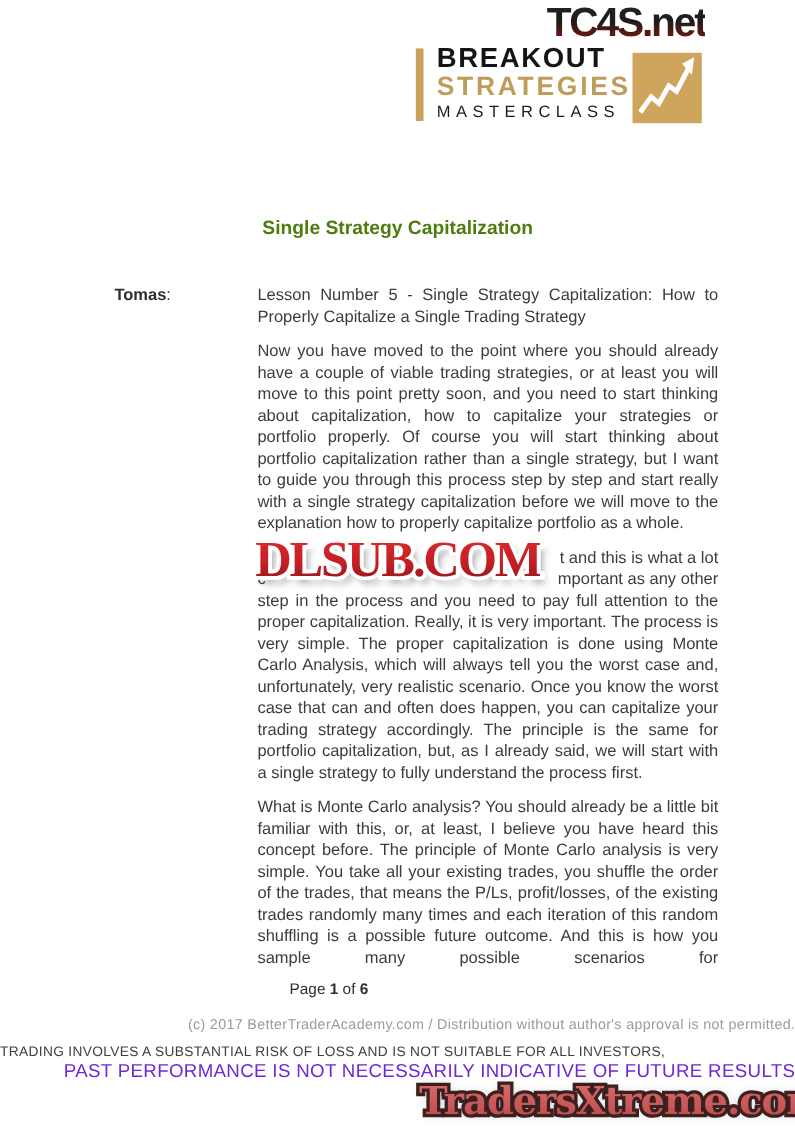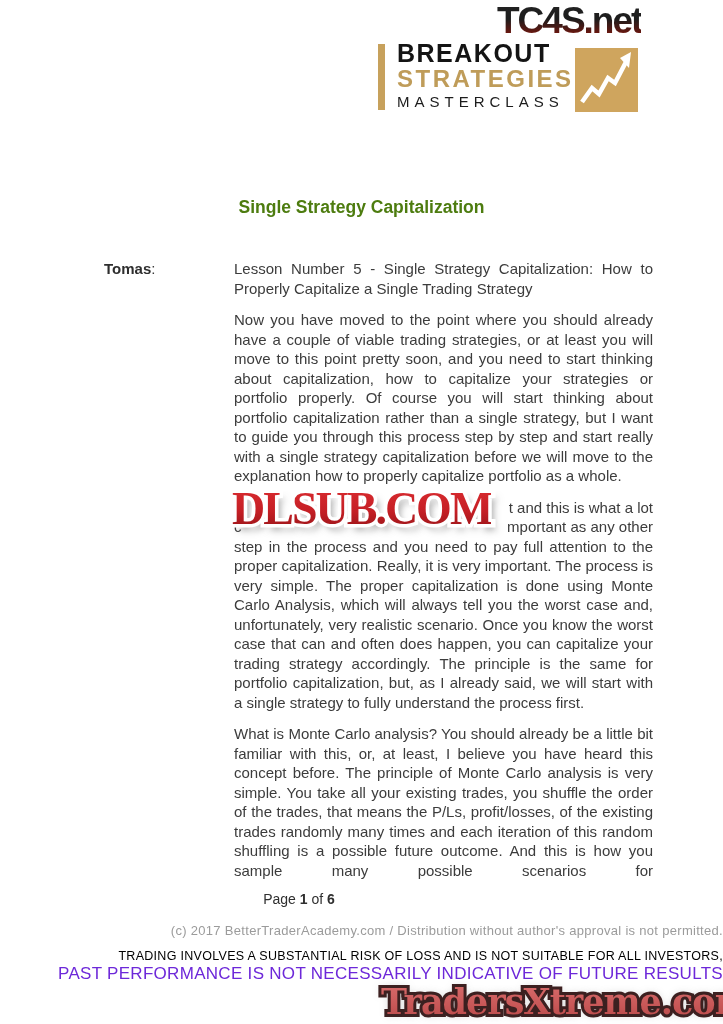--- a/index.html
+++ b/index.html
@@ -75,22 +75,22 @@
   .frag-c  { left:0;  top:19.5px; }
   .frag-m  { right:0; top:19.5px; }
   .p3rest { margin-top:0; }
 
   
   .page-line { position:absolute; left:0; top:891px; width:598px; text-align:center;
                font-size:14px; color:#2f2f2f; }
   .page-line b { font-weight:bold; }
   .copyright { position:absolute; left:0; top:923px; width:723px; text-align:right;
                font-size:13px; color:#9b9b9b; letter-spacing:.3px; }
-  .disc1 { position:absolute; left:0; top:949px; width:723px; text-align:right;
-           font-size:12.5px; color:#000000; letter-spacing:.3px; }
+  .disc1 { position:absolute; left:0; top:949px; width:723px; text-align:left;
+           font-size:12.5px; color:#404040; letter-spacing:.3px; }
   .disc2 { position:absolute; left:0; top:964px; width:723px; text-align:right;
            font-size:17px; color:#6d28d9; letter-spacing:.3px; }
 </style>
 </head>
 <body>
 
 <div class="page">
 
   <div class="logo">
     <div class="logo-bar"></div>

